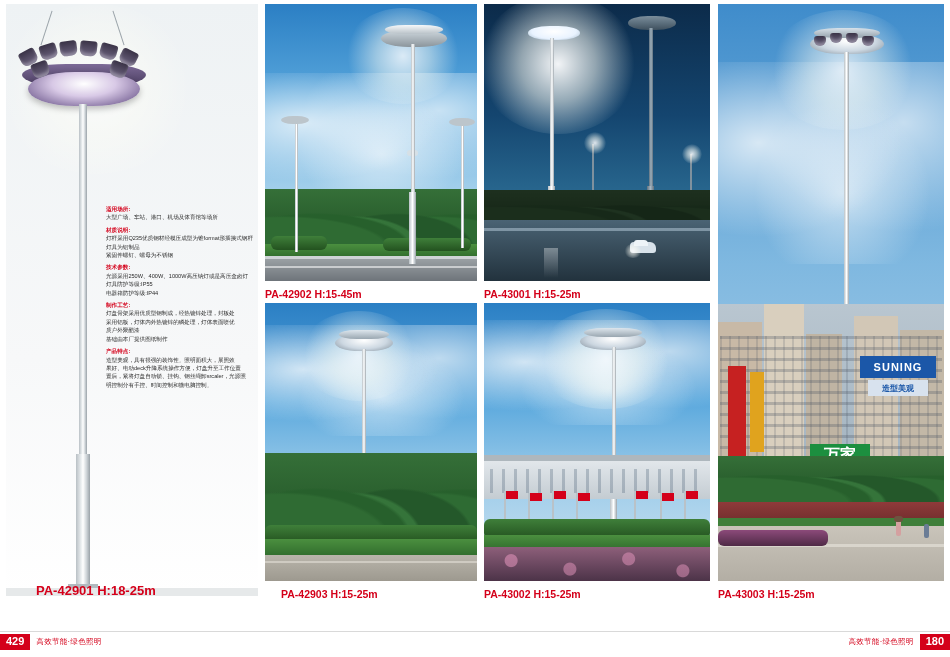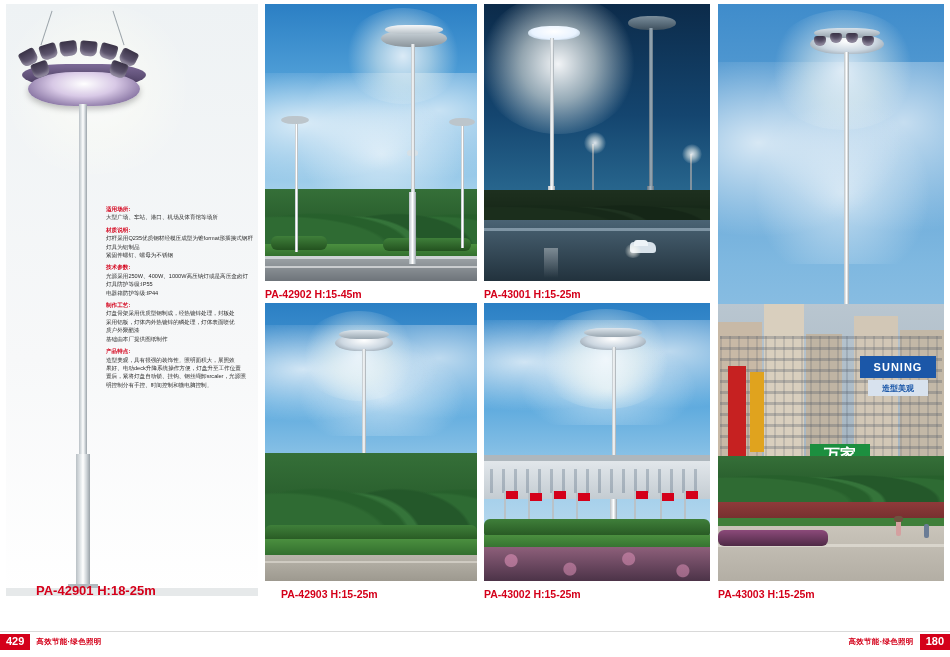--- a/index.html
+++ b/index.html
@@ -117,21 +117,21 @@
     position: absolute; bottom: 4px; height: 22px;
     display: flex; align-items: center;
   }
   .footer-left { left: 0; }
   .footer-right { right: 0; }
   .pagenum {
     background: #d4001a; color: #fff; font-size: 11px; font-weight: bold;
     padding: 2px 6px 3px; line-height: 1;
   }
   .footer-text {
-    font-size: 7.5px; color: #d4001a; font-weight: bold; padding: 0 6px;
+    font-size: 7.5px; color: #d4001a; font-weight: normal; padding: 0 6px;
     letter-spacing: .3px;
   }
   .footer-rule {
     position: absolute; bottom: 25px; left: 0; width: 950px; height: 1px;
     background: #d9d9d9;
   }
 </style>
 </head>
 <body>
 

